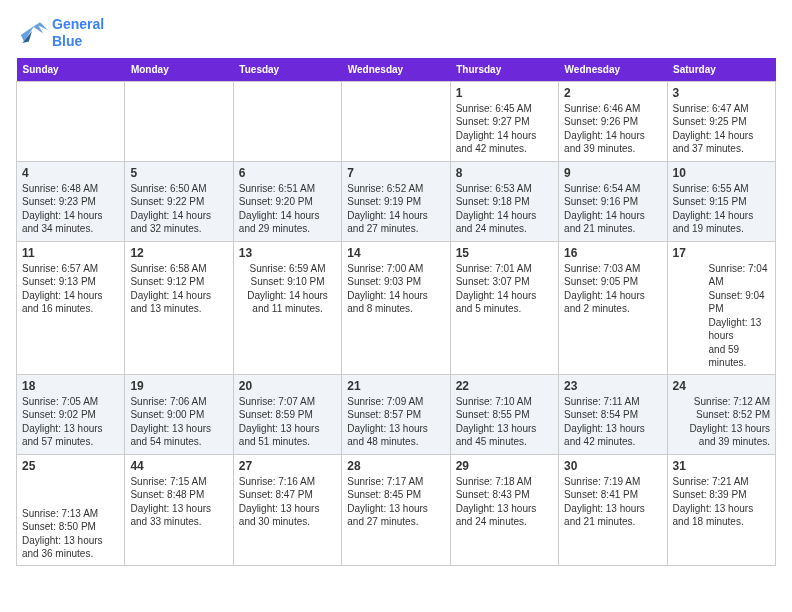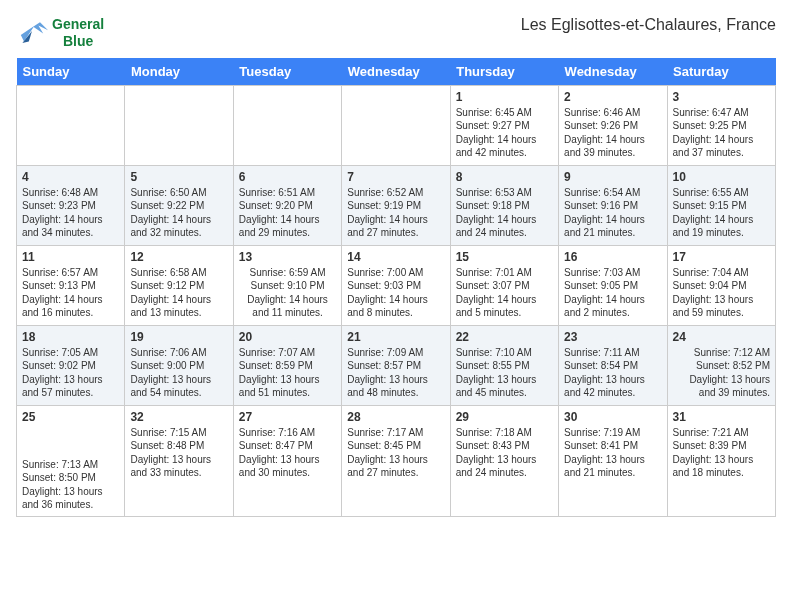--- a/index.html
+++ b/index.html
@@ -17,23 +17,22 @@
       margin-bottom: 8px;
     }
     .logo {
       display: flex;
       align-items: center;
       gap: 4px;
     }
     .logo-text {
       font-size: 14px;
       font-weight: bold;
-      color: #15803d;
+      color: #3b82f6;
       line-height: 1.2;
-      text-align: center;
     }
     .logo-bird {
       width: 32px;
       height: 28px;
     }
     .title-area {
       text-align: right;
     }
     .month-title {
       font-size: 36px;
@@ -43,25 +42,25 @@
     .location-title {
       font-size: 16px;
       color: #333;
     }
     table {
       width: 100%;
       border-collapse: collapse;
       table-layout: fixed;
     }
     th {
-      background-color: #3b82f6;
+      background-color: #6d28d9;
       color: #fff;
       text-align: left;
       padding: 6px 6px;
-      font-size: 13px;
+      font-size: 10px;
       font-weight: bold;
     }
     td {
       border: 1px solid #ccc;
       vertical-align: top;
       padding: 4px 5px;
       font-size: 10.5px;
       color: #333;
       height: 80px;
     }
@@ -94,21 +93,20 @@
     <svg class="logo-bird" viewBox="0 0 40 35" xmlns="http://www.w3.org/2000/svg">
       <polygon points="10,28 22,10 34,18 28,8 40,14 30,4 18,12 6,20" fill="#4a90d9" opacity="0.85"></polygon>
       <polygon points="8,30 20,15 16,28" fill="#2a6099"></polygon>
     </svg>
     <div class="logo-text">
       <div>General</div>
       <div>Blue</div>
     </div>
   </div>
   <div class="title-area">
-    <div class="location-title">Les Eglisottes-et-Chalaures, France</div>
   </div>
 </div>
 
 <table>
   <thead>
     <tr>
     <th>Sunday</th>
         <th>Monday</th>
         <th>Tuesday</th>
         <th>Wednesday</th>
@@ -234,21 +232,21 @@
         </td>
         <td>
           <span class="day-number">16</span>
           <div class="cell-content" style="white-space: pre-line;">Sunrise: 7:03 AM
 Sunset: 9:05 PM
 Daylight: 14 hours
 and 2 minutes.</div>
         </td>
         <td>
           <span class="day-number">17</span>
-          <div class="cell-content" style="white-space: pre-line;">Sunrise: 7:04 AM
+          <div class="cell-content" style="white-space: pre-line; margin-left: 36px;">Sunrise: 7:04 AM
 Sunset: 9:04 PM
 Daylight: 13 hours
 and 59 minutes.</div>
         </td>
       </tr>
       <tr>
         <td>
           <span class="day-number">18</span>
           <div class="cell-content" style="white-space: pre-line;">Sunrise: 7:05 AM
 Sunset: 9:02 PM
@@ -300,21 +298,21 @@
       </tr>
       <tr>
         <td>
           <span class="day-number">25</span>
           <div class="cell-content" style="white-space: pre-line; margin-top: 34px;">Sunrise: 7:13 AM
 Sunset: 8:50 PM
 Daylight: 13 hours
 and 36 minutes.</div>
         </td>
         <td>
-          <span class="day-number">32</span>
+          <span class="day-number">44</span>
           <div class="cell-content" style="white-space: pre-line;">Sunrise: 7:15 AM
 Sunset: 8:48 PM
 Daylight: 13 hours
 and 33 minutes.</div>
         </td>
         <td>
           <span class="day-number">27</span>
           <div class="cell-content" style="white-space: pre-line;">Sunrise: 7:16 AM
 Sunset: 8:47 PM
 Daylight: 13 hours

